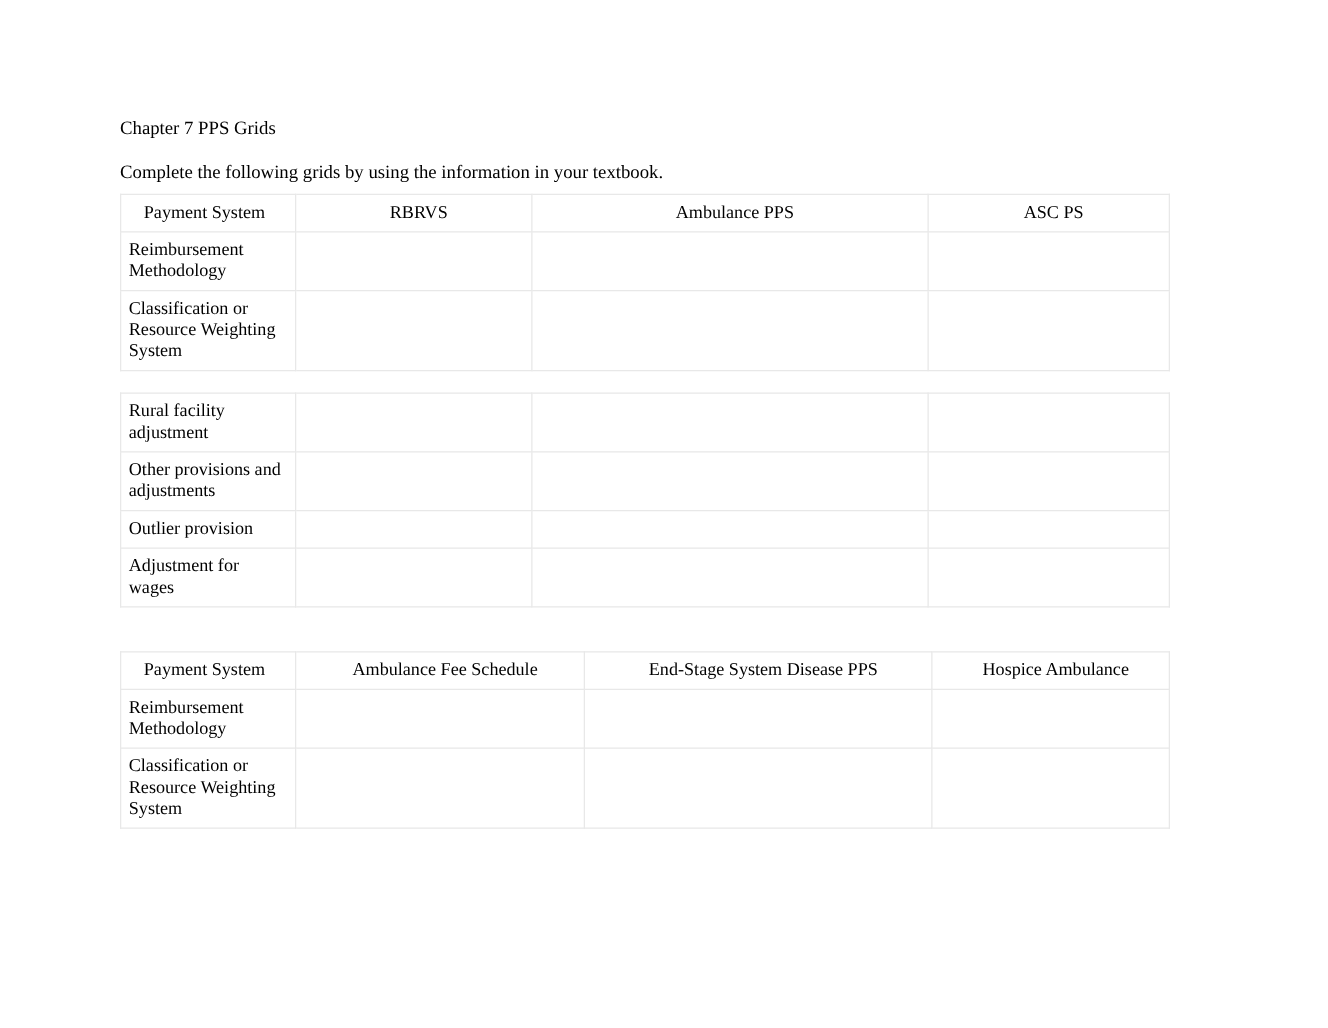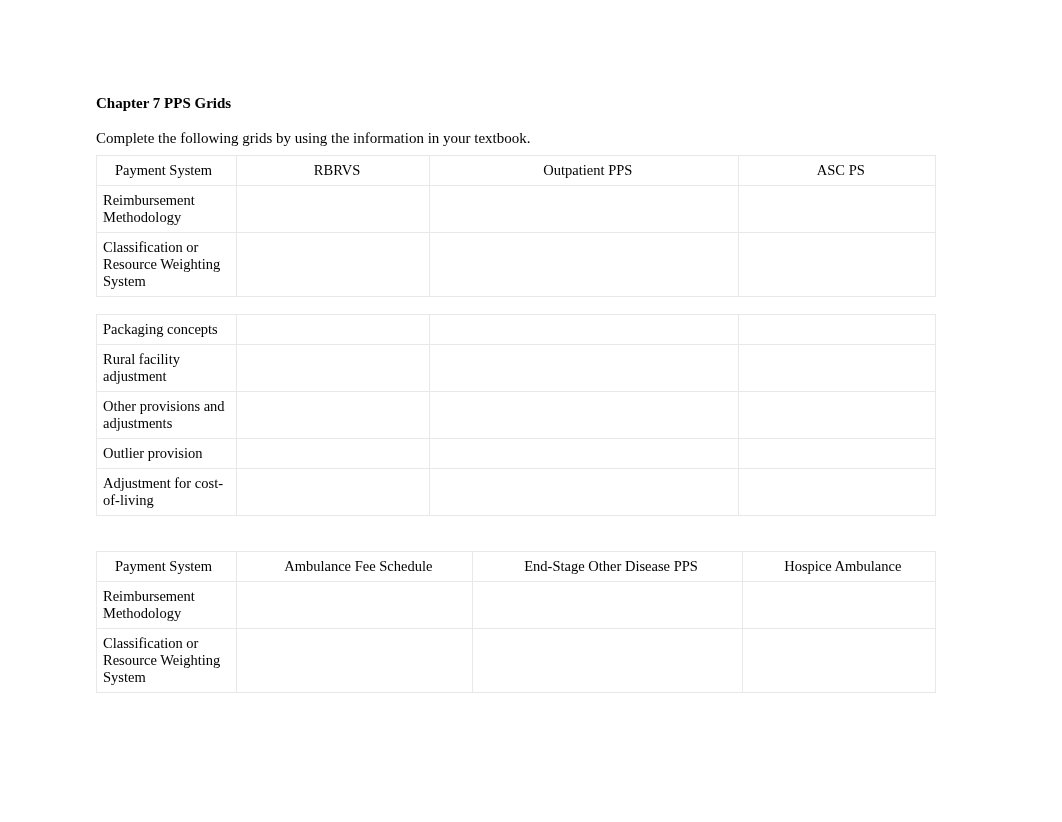--- a/index.html
+++ b/index.html
@@ -10,21 +10,21 @@
     body {
       font-family: Georgia, 'Times New Roman', serif;
       background: #ffffff;
       padding: 95px 96px 60px 96px;
       width: 1062px;
       color: #000000;
     }
     .page-title {
       font-size: 15px;
       margin-bottom: 18px;
-      font-weight: bold;
+      font-weight: normal;
     }
     .instructions {
       font-size: 15px;
       margin-bottom: 8px;
     }
     table {
       width: 840px;
       border-collapse: collapse;
       margin-bottom: 35px;
       font-size: 14.5px;
@@ -61,79 +61,73 @@
 <body>
 
 <h1 class="page-title">Chapter 7 PPS Grids</h1>
 <p class="instructions">Complete the following grids by using the information in your textbook.</p>
 
 <table>
   <thead>
     <tr>
       <th class="payment-system-header">Payment System</th>
       <th class="col-header">RBRVS</th>
-      <th class="col-header">Outpatient PPS</th>
+      <th class="col-header">Ambulance PPS</th>
       <th class="col-header">ASC PS</th>
     </tr>
   </thead>
   <tbody id="table1-body">
       <tr>
         <td class="row-label">Reimbursement Methodology</td>
         <td class="empty-cell"></td>
         <td class="empty-cell"></td>
         <td class="empty-cell"></td>
       </tr>
       <tr>
         <td class="row-label">Classification or Resource Weighting System</td>
         <td class="empty-cell"></td>
         <td class="empty-cell"></td>
         <td class="empty-cell"></td>
       </tr>
       <tr class="spacer-row">
         <td colspan="4"></td>
       </tr>
       <tr>
-        <td class="row-label">Packaging concepts</td>
-        <td class="empty-cell"></td>
-        <td class="empty-cell"></td>
-        <td class="empty-cell"></td>
-      </tr>
-      <tr>
         <td class="row-label">Rural facility adjustment</td>
         <td class="empty-cell"></td>
         <td class="empty-cell"></td>
         <td class="empty-cell"></td>
       </tr>
       <tr>
         <td class="row-label">Other provisions and adjustments</td>
         <td class="empty-cell"></td>
         <td class="empty-cell"></td>
         <td class="empty-cell"></td>
       </tr>
       <tr>
         <td class="row-label">Outlier provision</td>
         <td class="empty-cell"></td>
         <td class="empty-cell"></td>
         <td class="empty-cell"></td>
       </tr>
       <tr>
-        <td class="row-label">Adjustment for cost-of-living</td>
+        <td class="row-label">Adjustment for wages</td>
         <td class="empty-cell"></td>
         <td class="empty-cell"></td>
         <td class="empty-cell"></td>
       </tr>
     </tbody>
 </table>
 
 <table>
   <thead>
     <tr>
       <th class="payment-system-header">Payment System</th>
       <th class="col-header">Ambulance Fee Schedule</th>
-      <th class="col-header">End-Stage Other Disease PPS</th>
+      <th class="col-header">End-Stage System Disease PPS</th>
       <th class="col-header">Hospice Ambulance</th>
     </tr>
   </thead>
   <tbody id="table2-body">
       <tr>
         <td class="row-label">Reimbursement Methodology</td>
         <td class="empty-cell"></td>
         <td class="empty-cell"></td>
         <td class="empty-cell"></td>
       </tr>

